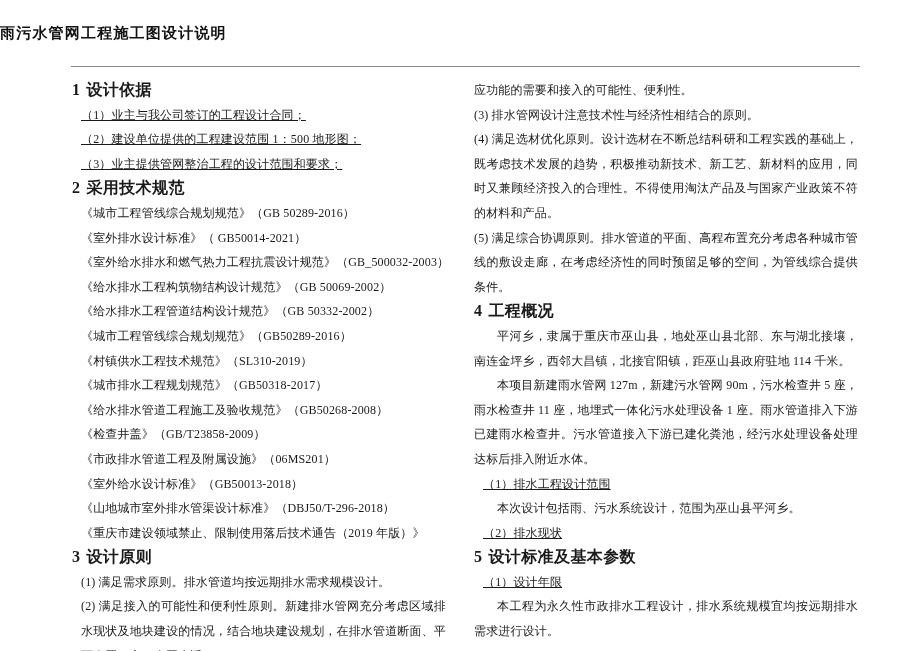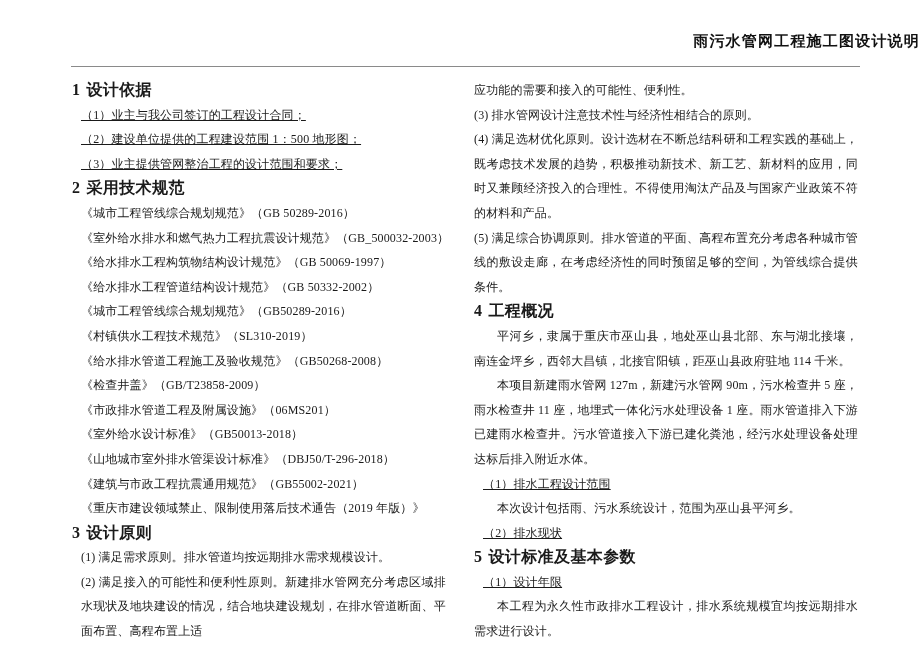--- a/index.html
+++ b/index.html
@@ -16,26 +16,26 @@
     overflow: hidden;
   }
   .page {
     position: relative;
     width: 920px;
     height: 651px;
     box-sizing: border-box;
     background: #fff;
   }
   .doc-title {
-    text-align: right;
+    text-align: left;
     font-size: 15px;
     font-weight: bold;
     letter-spacing: 1.2px;
     margin: 0;
-    padding-top: 32px;
+    padding-top: 24px;
     color: #111;
     font-family: "Liberation Serif", "DejaVu Serif", serif;
   }
   .title-rule {
     position: absolute;
     left: 71px;
     top: 66px;
     width: 789px;
     height: 0;
     border-top: 1px solid #8a8a8a;
@@ -114,31 +114,32 @@
 
       <p class="para listline">（1）业主与我公司签订的工程设计合同；</p>
       <p class="para listline">（2）建设单位提供的工程建设范围 1：500 地形图；</p>
       <p class="para listline">（3）业主提供管网整治工程的设计范围和要求；</p>
 
       <p class="heading">
         <span class="num">2</span><span>采用技术规范</span>
       </p>
 
       <p class="para stdline">《城市工程管线综合规划规范》（GB 50289-2016）</p>
+      <p class="para stdline">《室外排水设计标准》（ GB50014-2021）</p>
       <p class="para stdline">《室外给水排水和燃气热力工程抗震设计规范》（GB_500032-2003）</p>
-      <p class="para stdline">《给水排水工程构筑物结构设计规范》（GB 50069-1997）</p>
+      <p class="para stdline">《给水排水工程构筑物结构设计规范》（GB 50069-2002）</p>
       <p class="para stdline">《给水排水工程管道结构设计规范》（GB 50332-2002）</p>
       <p class="para stdline">《城市工程管线综合规划规范》（GB50289-2016）</p>
       <p class="para stdline">《村镇供水工程技术规范》（SL310-2019）</p>
+      <p class="para stdline">《城市排水工程规划规范》（GB50318-2017）</p>
       <p class="para stdline">《给水排水管道工程施工及验收规范》（GB50268-2008）</p>
       <p class="para stdline">《检查井盖》（GB/T23858-2009）</p>
       <p class="para stdline">《市政排水管道工程及附属设施》（06MS201）</p>
       <p class="para stdline">《室外给水设计标准》（GB50013-2018）</p>
       <p class="para stdline">《山地城市室外排水管渠设计标准》（DBJ50/T-296-2018）</p>
-      <p class="para stdline">《建筑与市政工程抗震通用规范》（GB55002-2021）</p>
       <p class="para stdline">《重庆市建设领域禁止、限制使用落后技术通告（2019 年版）》</p>
 
       <p class="heading">
         <span class="num">3</span><span>设计原则</span>
       </p>
 
       <p class="para hang">(1) 满足需求原则。排水管道均按远期排水需求规模设计。</p>
       <p class="para hang">(2) 满足接入的可能性和便利性原则。新建排水管网充分考虑区域排水现状及地块建设的情况，结合地块建设规划，在排水管道断面、平面布置、高程布置上适</p>
 
     </div>

